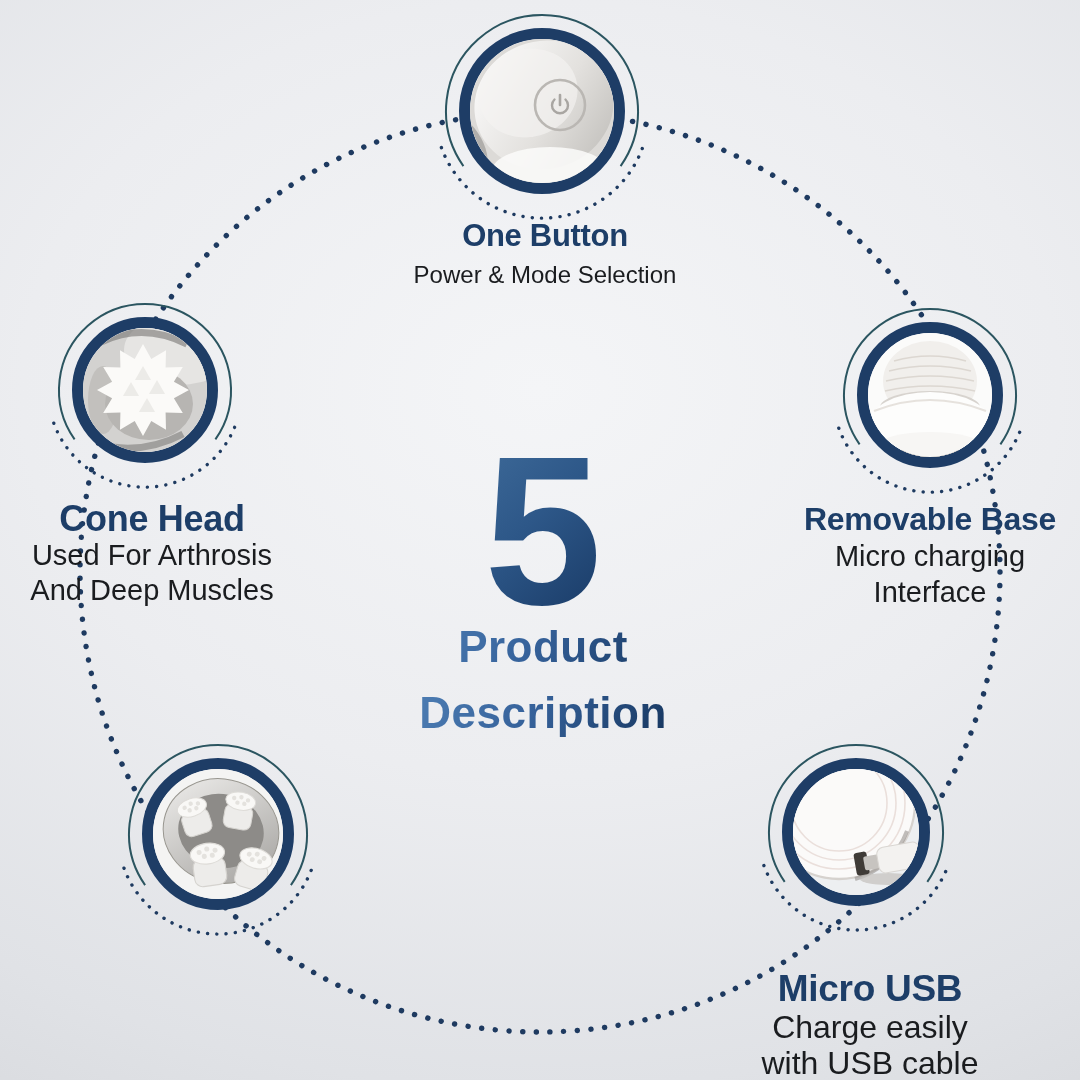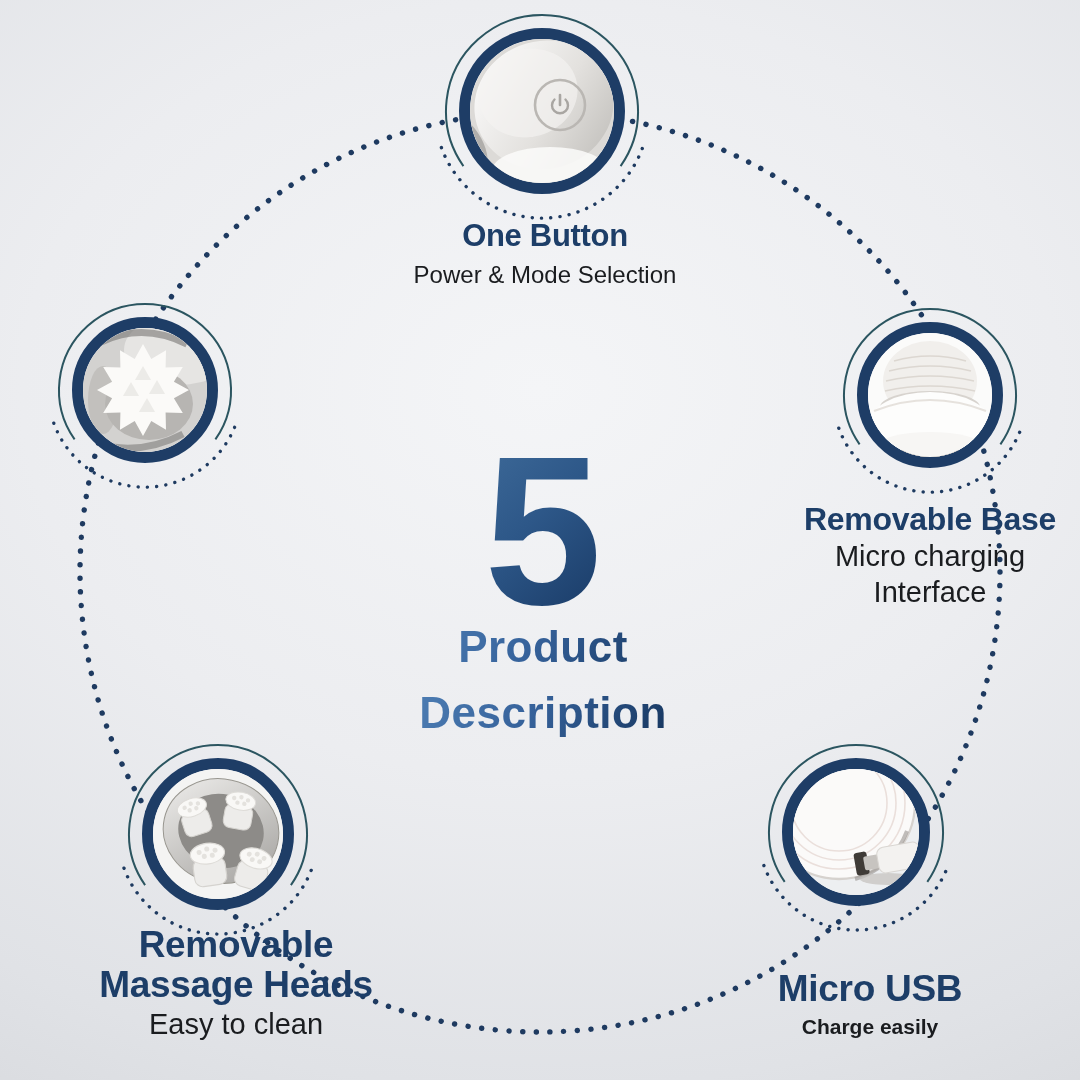--- a/index.html
+++ b/index.html
@@ -30,21 +30,21 @@
   .f-left .ftitle{font-size:36px;line-height:38px;}
   .f-left .fsub{font-size:29px;line-height:35px;}
   .f-right{left:930px;top:501px;}
   .f-right .ftitle{font-size:32px;line-height:37px;}
   .f-right .fsub{font-size:29px;line-height:36px;}
   .f-bl{left:236px;top:925px;}
   .f-bl .ftitle{font-size:37px;line-height:40px;}
   .f-bl .fsub{font-size:29px;line-height:38px;}
   .f-br{left:870px;top:926px;margin-top:43px;}
   .f-br .ftitle{font-size:37px;line-height:40px;}
-  .f-br .fsub{font-size:21px;line-height:36px;font-weight:bold;}
+  .f-br .fsub{font-size:32px;line-height:36px;}
 
   .center-block{position:absolute;left:543px;top:448px;transform:translateX(-50%);text-align:center;z-index:3;white-space:nowrap;}
   .big-number{
     font-size:212px;line-height:166px;font-weight:700;
     background:linear-gradient(138deg,#44719f 0%,#2d5788 45%,#12305a 100%);
     -webkit-background-clip:text;background-clip:text;color:transparent;
   }
   .center-title{
     font-size:44px;line-height:66px;font-weight:700;letter-spacing:0.5px;
     background:linear-gradient(115deg,#4d7db3 0%,#36629b 45%,#16365f 100%);
@@ -220,31 +220,32 @@
     <div class="big-number">5</div>
     <div class="center-title">Product</div>
     <div class="center-title">Description</div>
   </div>
 
   <div class="fblock f-top">
     <div class="ftitle">One Button</div>
     <div class="fsub">Power &amp; Mode Selection</div>
   </div>
 
+  <div class="fblock f-left">
+    <div class="ftitle">Cone Head</div>
+    <div class="fsub">Used For Arthrosis</div>
+    <div class="fsub">And Deep Muscles</div>
+  </div>
 
   <div class="fblock f-right">
     <div class="ftitle">Removable Base</div>
     <div class="fsub">Micro charging</div>
     <div class="fsub">Interface</div>
   </div>
 
-  <div class="fblock f-bl">
-    <div class="ftitle">Removable</div>
-    <div class="ftitle">Massage Heads</div>
-    <div class="fsub">Easy to clean</div>
-  </div>
 
   <div class="fblock f-br">
     <div class="ftitle">Micro USB</div>
     <div class="fsub">Charge easily</div>
+    <div class="fsub">with USB cable</div>
   </div>
 
 </div>
 
 </body></html>

